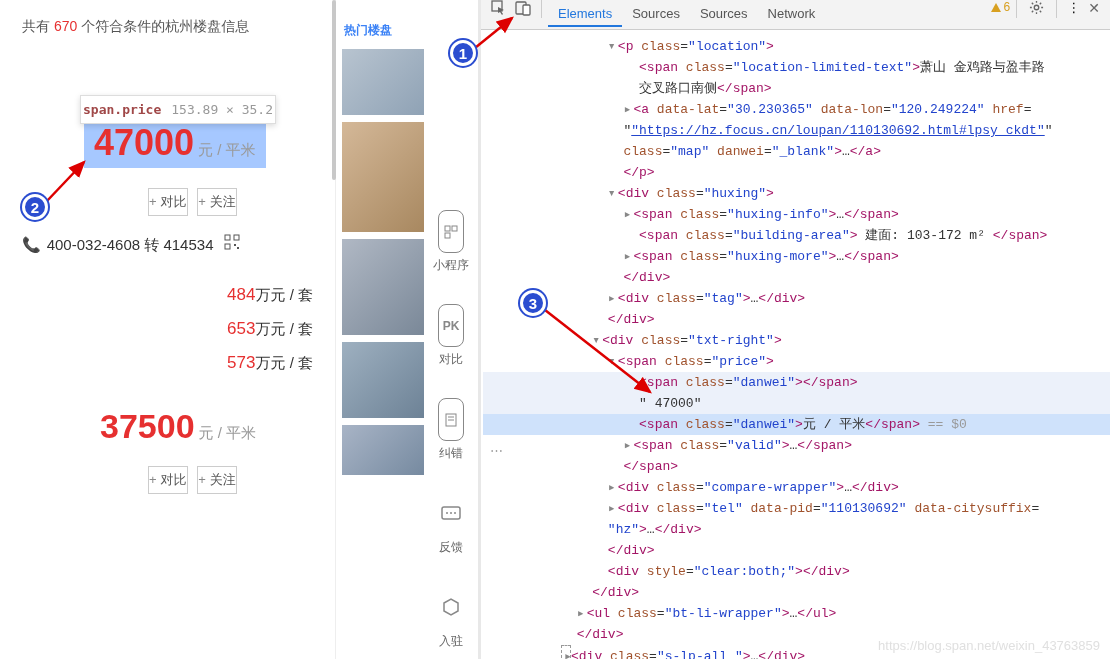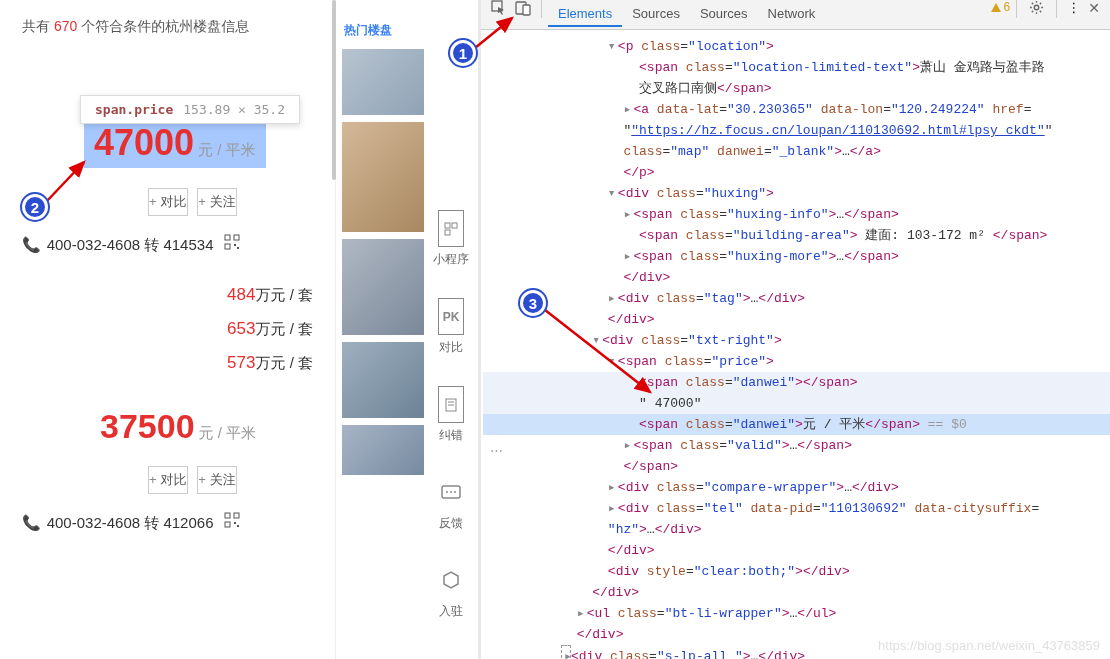--- a/index.html
+++ b/index.html
@@ -2,21 +2,21 @@
 <html><head>
 <meta charset="utf-8">
 <style>
 * { margin: 0; padding: 0; box-sizing: border-box; }
 body { font-family: "Microsoft YaHei", Arial, sans-serif; font-size: 13px; background: #fff; width: 1110px; height: 659px; position: relative; overflow: hidden; }
 
 
 .left-panel { position: absolute; left: 0; top: 0; width: 335px; height: 659px; padding: 18px 22px 0 22px; overflow: hidden; }
 .result-count { font-size: 14px; color: #555; margin-bottom: 40px; }
 .result-count .num { color: #e63030; }
-.tooltip { position: absolute; left: 80px; top: 95px; background: #fff; border: 1px solid #ddd; box-shadow: 0 2px 6px rgba(0,0,0,0.15); padding: 6px 14px; font-size: 13px; z-index: 2; }
+.tooltip { position: absolute; left: 80px; top: 95px; background: #fff; border: 1px solid #ddd; box-shadow: 0 2px 6px rgba(0,0,0,0.15); padding: 6px 2px; font-size: 13px; z-index: 2; }
 .tooltip .sel { color: #a04848; font-weight: bold; font-family: Consolas, monospace; }
 .tooltip .dim { color: #999; margin-left: 10px; font-family: Consolas, monospace; }
 .price-hl { display: inline-block; background: #a6c8ff; padding: 4px 10px; margin-left: 62px; margin-top: 42px; }
 .price-big { font-size: 36px; font-weight: bold; color: #e63030; }
 .price-unit { font-size: 15px; color: #999; margin-left: 4px; }
 .btn-row { margin: 20px 0 18px 120px; }
 .btn-row button { border: 1px solid #ccc; background: #fff; padding: 4px 0; font-size: 13px; color: #555; margin-left: 6px; cursor: pointer; }
 .btn-row .plus { color: #888; margin-right: 4px; }
 .tel-row { font-size: 15px; color: #333; margin-bottom: 30px; }
 .tel-row .phone-icon { color: #e63030; margin-right: 6px; }
@@ -32,21 +32,21 @@
 .mid-title { font-size: 12px; font-weight: bold; color: #3b82f6; padding: 22px 4px 10px; }
 .thumb { width: 82px; height: 66px; margin: 0 auto 7px; background: linear-gradient(135deg,#b8c4d0,#8fa2b5); display: flex; align-items: center; justify-content: center; font-size: 8px; color: #fff; text-align: center; overflow: hidden; }
 .thumb.t2 { background: linear-gradient(135deg,#d4b898,#a88860); height: 110px; }
 .thumb.t3 { background: linear-gradient(135deg,#b0b8c4,#7a8898); height: 96px; }
 .thumb.t4 { background: linear-gradient(135deg,#9eb0c0,#6d8296); height: 76px; }
 .thumb.t5 { background: linear-gradient(135deg,#a8b4c6,#768aa0); height: 50px; }
 
 
 .side-labels { position: absolute; left: 430px; top: 210px; width: 42px; display: flex; flex-direction: column; align-items: center; }
 .side-item { display: flex; flex-direction: column; align-items: center; margin-bottom: 30px; cursor: pointer; }
-.side-item .ic { width: 26px; height: 37px; display: flex; align-items: center; justify-content: center; border: 1.6px solid #888; border-radius: 0; color: #888; font-size: 12px; margin-bottom: 4px; }
+.side-item .ic { width: 26px; height: 43px; display: flex; align-items: center; justify-content: center; border: 1.6px solid #888; border-radius: 8px; color: #888; font-size: 12px; margin-bottom: 4px; }
 .side-item .lbl { font-size: 12px; color: #666; }
 
 
 .vdiv { position: absolute; left: 478px; top: 0; width: 3px; height: 659px; background: #e8e8e8; cursor: ew-resize; }
 
 
 .devbar { position: absolute; left: 481px; top: 0; right: 0; height: 30px; border-bottom: 1px solid #ccc; background: #f3f3f3; display: flex; align-items: flex-start; padding: 0 6px; }
 .devbar .sep { width: 1px; height: 18px; background: #ccc; margin: 0 6px; }
 .devbar .devicon { width: 16px; height: 16px; margin: 0 4px; cursor: pointer; display: flex; align-items: center; justify-content: center; }
 .devbar .tab { padding: 6px 10px; font-size: 13px; color: #555; cursor: pointer; }
@@ -112,30 +112,20 @@
     <div class="linep"><span class="pnum">484</span><span>万元 / 套</span></div>
     <div class="linep"><span class="pnum">653</span><span>万元 / 套</span></div>
     <div class="linep"><span class="pnum">573</span><span>万元 / 套</span></div>
   </div>
 
   <div class="listing2">
     <span class="price-big2">37500</span><span class="price-unit2">元 / 平米</span>
     <div class="btn-row">
       <button><span class="plus">+</span><span>对比</span></button>
       <button><span class="plus">+</span><span>关注</span></button>
-    </div>
-    <div class="tel-row">
-      <span class="phone-icon">📞</span><span>400-032-4608 转 412066</span>
-      <span class="qr-icon"><svg width="16" height="16" viewBox="0 0 16 16">
-            <rect x="1" y="1" width="5" height="5" fill="none" stroke="#555"></rect>
-            <rect x="10" y="1" width="5" height="5" fill="none" stroke="#555"></rect>
-            <rect x="1" y="10" width="5" height="5" fill="none" stroke="#555"></rect>
-            <rect x="10" y="10" width="2" height="2" fill="#555"></rect>
-            <rect x="13" y="13" width="2" height="2" fill="#555"></rect>
-          </svg></span>
     </div>
   </div>
 </div>
 
 <div class="mid-panel">
   <div class="scroll-ind"></div>
   <div class="mid-title">热门楼盘</div>
   <div class="thumb"></div>
   <div class="thumb t2"></div>
   <div class="thumb t3"></div>

